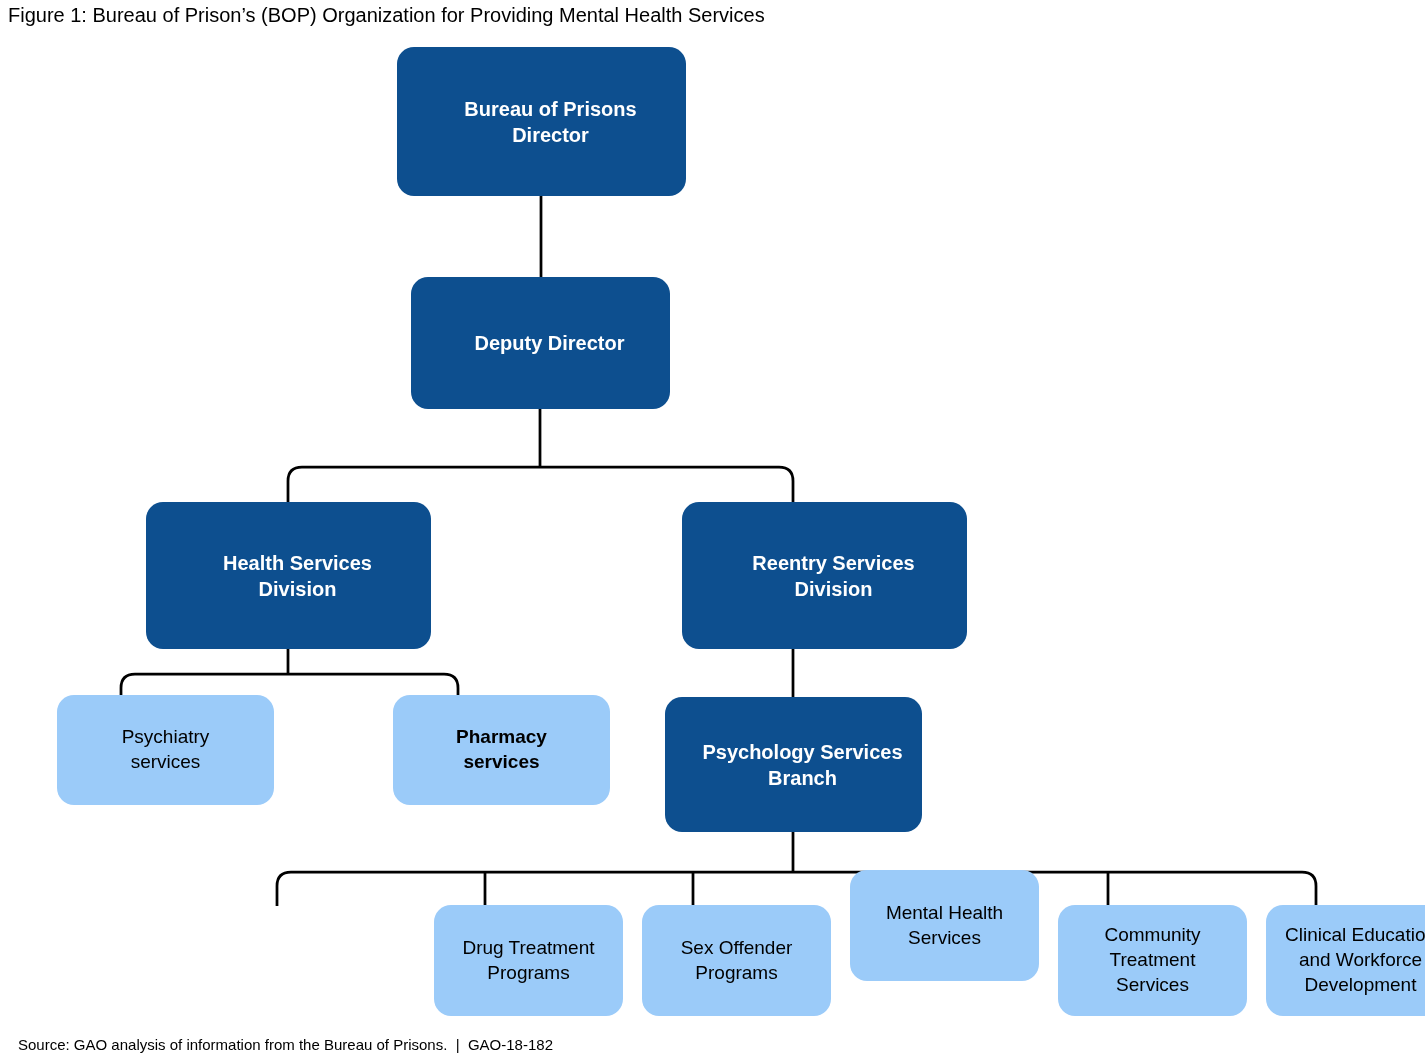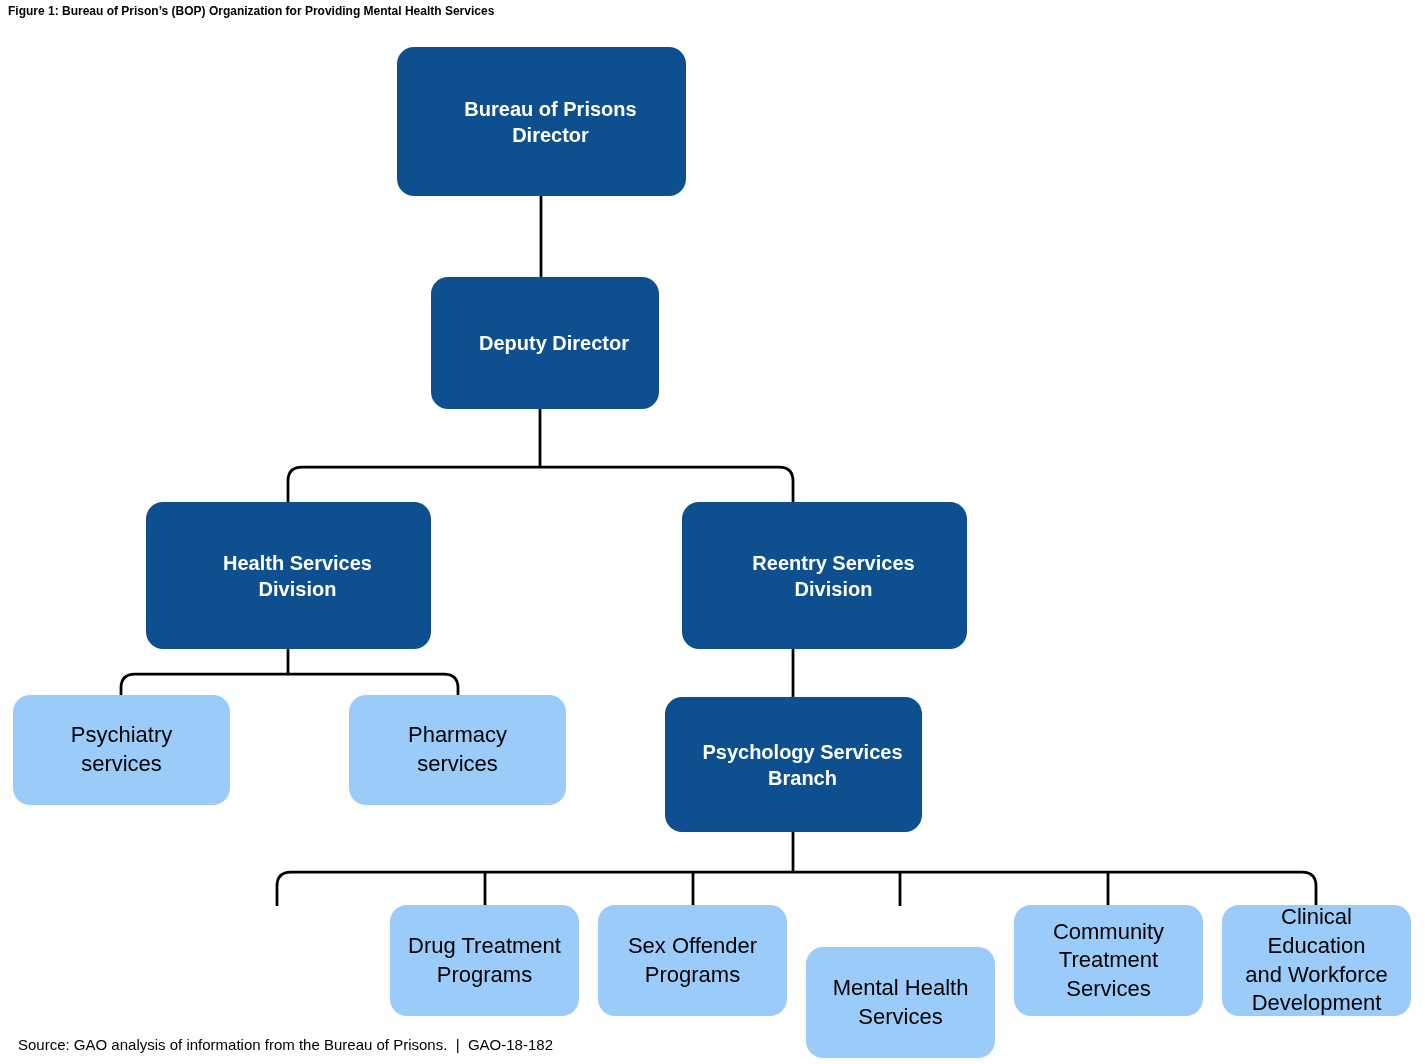--- a/index.html
+++ b/index.html
@@ -17,22 +17,22 @@
     width: 1425px;
     height: 1064px;
     background: #ffffff;
     overflow: hidden;
     font-family: "Liberation Sans", sans-serif;
   }
   .figure-title {
     position: absolute;
     left: 8px;
     top: 4px;
-    font-size: 12px;
-    font-weight: bold;
+    font-size: 20px;
+    font-weight: normal;
     color: var(--color-title_text);
     white-space: pre;
   }
   .connectors {
     position: absolute;
     left: 0; top: 0;
     width: 1425px;
     height: 1064px;
   }
   .connectors path {
@@ -57,21 +57,22 @@
     background: var(--color-dark_box);
     color: var(--color-text_on_dark);
     font-weight: bold;
     font-size: 20px;
     padding-left: 28px;
   }
   .node.light {
     background: var(--color-light_box);
     color: var(--color-text_on_light);
     font-weight: normal;
-    font-size: 22px;
+    font-size: 19px;
+    margin-left: 44px;
   }
   .source-note {
     position: absolute;
     left: 18px;
     top: 1036px;
     font-size: 15px;
     color: #000000;
     white-space: pre;
   }
 </style>
@@ -88,61 +89,61 @@
     <path d="M288 649 V674 M121 696 V688 Q121 674 135 674 H444 Q458 674 458 688 V696"></path>
     <path d="M793 649 V698"></path>
     <path d="M793 832 V872 M277 906 V886 Q277 872 291 872 H1302 Q1316 872 1316 886 V906 M485 872 V906 M693 872 V906 M900 872 V906 M1108 872 V906"></path>
   </svg>
 
   <div class="node dark" style="left:397px; top:47px; width:289px; height:149px;">
     <span class="label">Bureau of Prisons
 Director</span>
   </div>
 
-  <div class="node dark" style="left:411px; top:277px; width:228px; height:132px;margin-left:20px;">
+  <div class="node dark" style="left:411px; top:277px; width:259px; height:132px;">
     <span class="label">Deputy Director</span>
   </div>
 
   <div class="node dark" style="left:146px; top:502px; width:285px; height:147px;">
     <span class="label">Health Services
 Division</span>
   </div>
 
   <div class="node dark" style="left:682px; top:502px; width:285px; height:147px;">
     <span class="label">Reentry Services
 Division</span>
   </div>
 
   <div class="node light" style="left:13px; top:695px; width:217px; height:110px;">
     <span class="label">Psychiatry
 services</span>
   </div>
 
-  <div class="node light" style="left:349px; top:695px; width:217px; height:110px;">
+  <div class="node light" style="left:349px; top:695px; width:217px; height:110px;font-weight:bold;">
     <span class="label">Pharmacy
 services</span>
   </div>
 
   <div class="node dark" style="left:665px; top:697px; width:257px; height:135px;text-align:center;">
     <span class="label">Psychology Services
 Branch</span>
   </div>
 
 
   <div class="node light" style="left:390px; top:905px; width:189px; height:111px;">
     <span class="label">Drug Treatment
 Programs</span>
   </div>
 
   <div class="node light" style="left:598px; top:905px; width:189px; height:111px;">
     <span class="label">Sex Offender
 Programs</span>
   </div>
 
-  <div class="node light" style="left:806px; top:947px; width:189px; height:111px;">
+  <div class="node light" style="left:806px; top:870px; width:189px; height:111px;">
     <span class="label">Mental Health
 Services</span>
   </div>
 
   <div class="node light" style="left:1014px; top:905px; width:189px; height:111px;">
     <span class="label">Community
 Treatment
 Services</span>
   </div>
 

